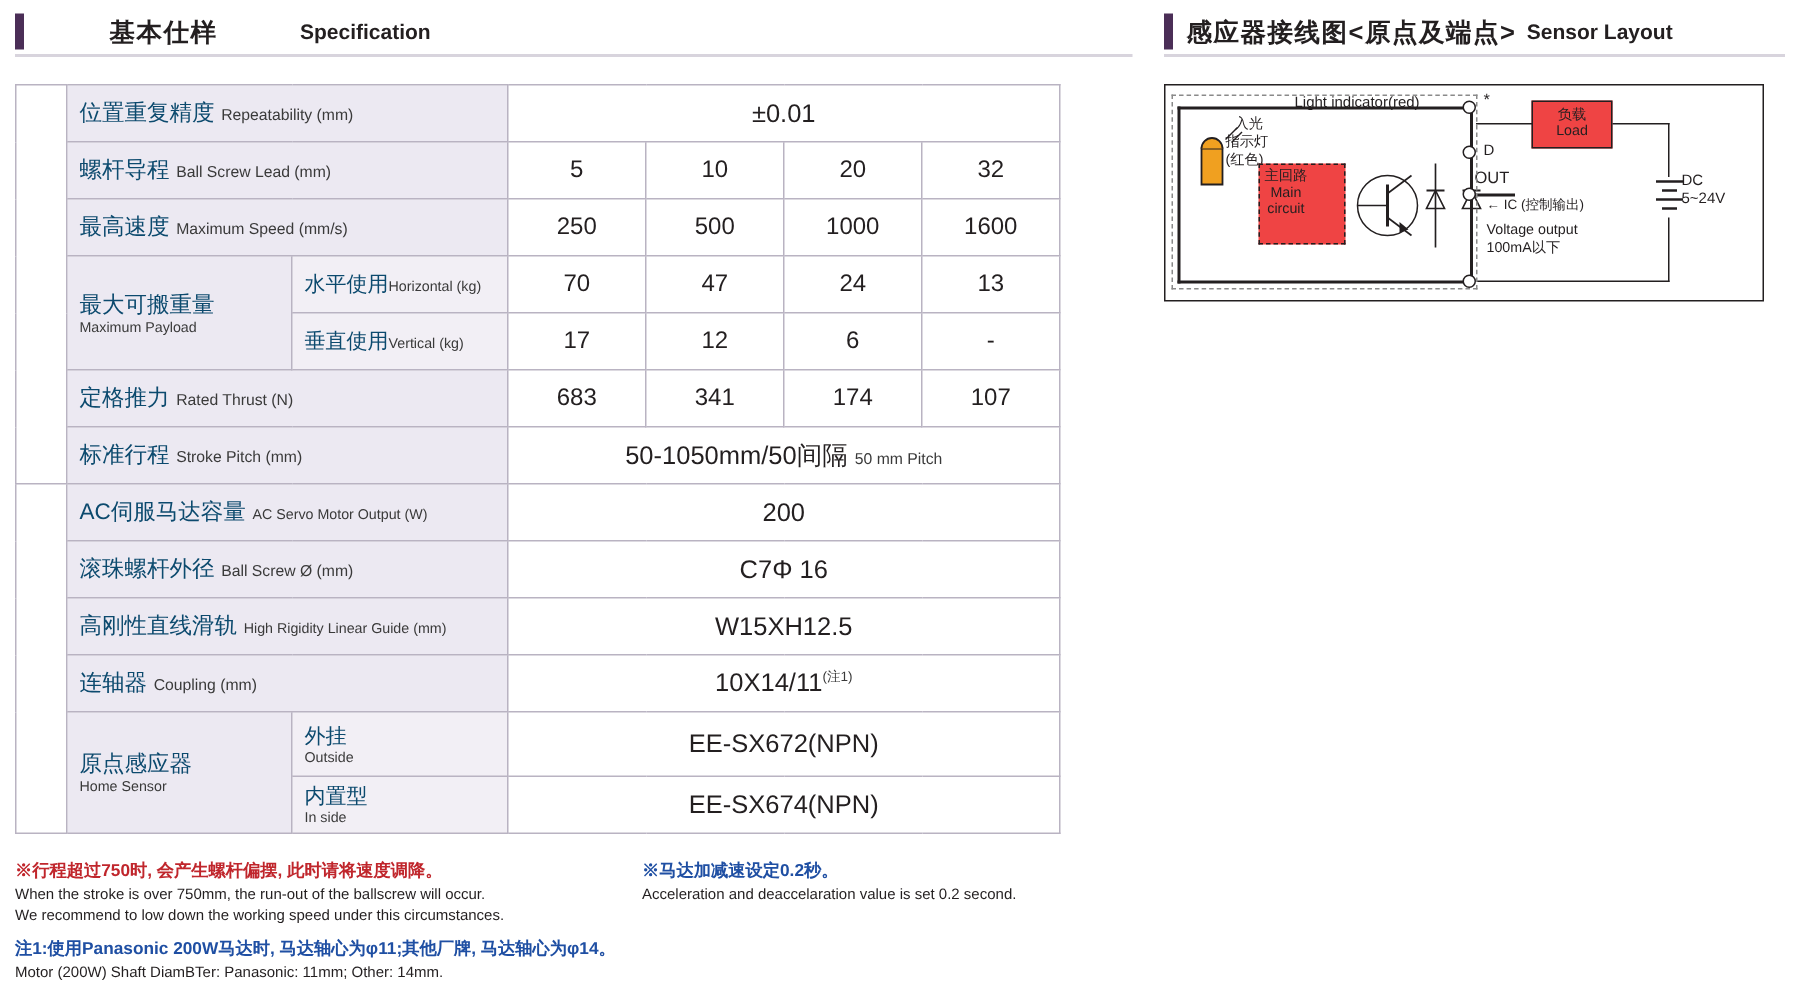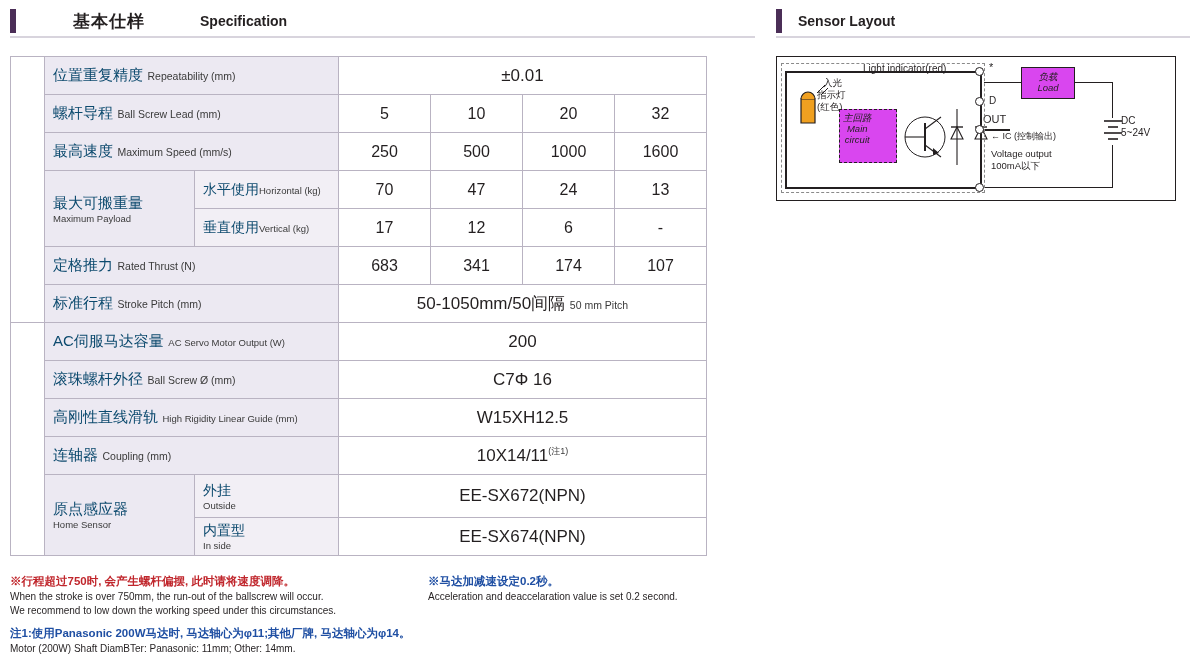--- a/index.html
+++ b/index.html
@@ -99,43 +99,44 @@
     position: absolute;
     left: 776px; top: 56px;
     width: 400px; height: 145px;
     border: 1.5px solid #231f20;
     background: #ffffff;
   }
   .diag-label { position: absolute; font-size: 9px; color: #231f20; line-height: 1.15; }
   .diag-label-b { position: absolute; font-size: 9.5px; color: #231f20; line-height: 1.2; font-weight: normal; }
   .wire { position: absolute; background: #231f20; }
   .box-out {
-    position: absolute; border: 1.2px solid #231f20; background: #d946ef;
+    position: absolute; border: 1.2px solid #231f20; background: #ef4444;
     display: flex; align-items: center; justify-content: center;
-    font-size: 9.5px; text-align: center; line-height: 1.15; font-style: italic;
+    font-size: 9.5px; text-align: center; line-height: 1.15;
   }
   .circ {
     position: absolute; width: 9px; height: 9px; border: 1.2px solid #231f20;
     border-radius: 50%; background: #fff;
   }
 </style>
 </head>
 <body>
 
 <div class="page">
 
   <div class="sec-header" style="left:10px; top:8px;gap:48px;">
     <div class="sec-bar"></div>
     <span class="sec-zh">基本仕样</span>
     <span class="sec-en">Specification</span>
   </div>
   <div class="hr-line" style="left:10px; top:36px; width:745px;"></div>
 
   <div class="sec-header" style="left:776px; top:8px;">
     <div class="sec-bar"></div>
+    <span class="sec-zh">感应器接线图&lt;原点及端点&gt;</span>
     <span class="sec-en">Sensor Layout</span>
   </div>
   <div class="hr-line" style="left:776px; top:36px; width:414px;"></div>
 
   <div class="spec-wrap">
     <table class="spec">
       <colgroup>
         <col style="width:34px">
         <col style="width:150px">
         <col style="width:144px">

